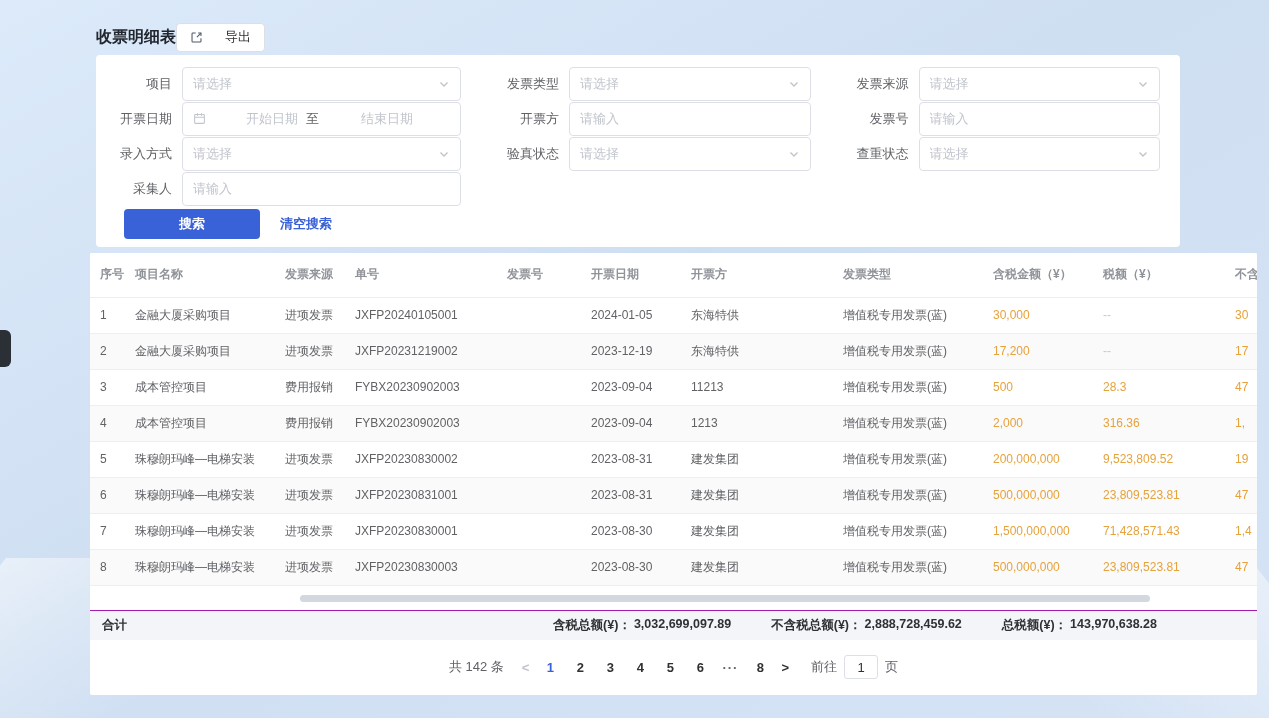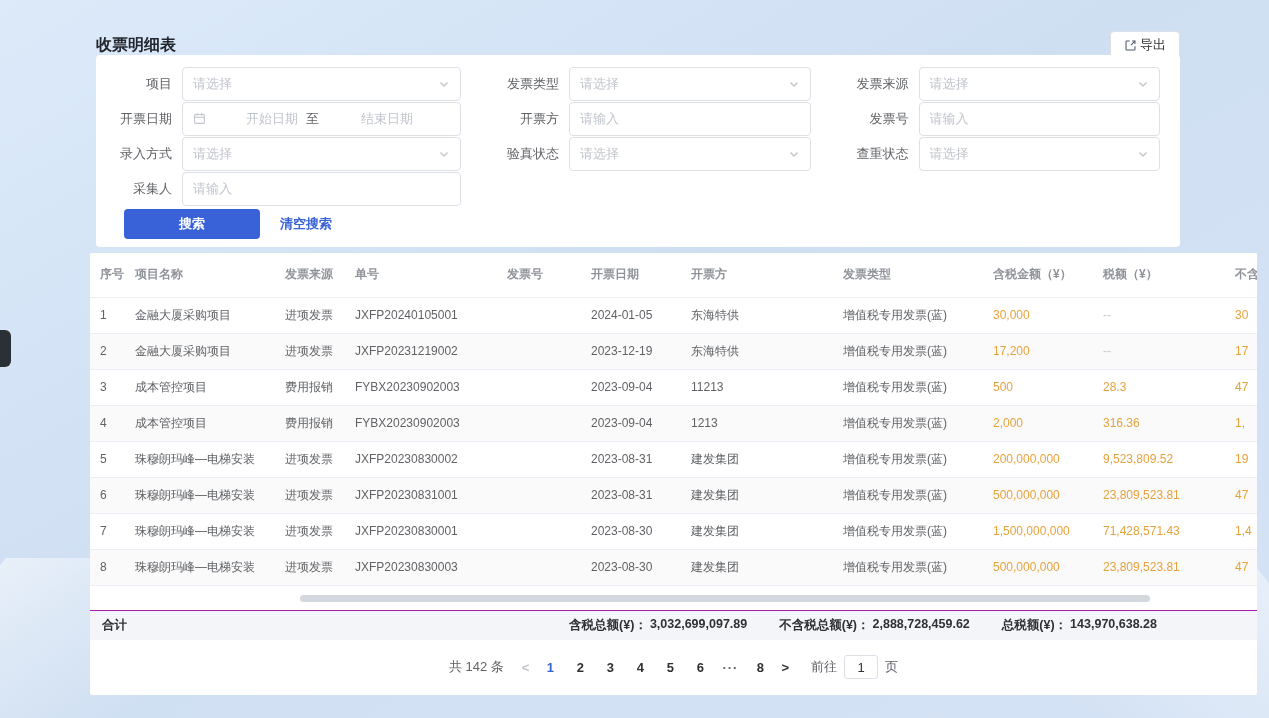--- a/index.html
+++ b/index.html
@@ -10,24 +10,24 @@
     background:linear-gradient(150deg,#dceafa 0%,#cfdff2 45%,#d5e3f5 100%);
   }
   .bg-deco-left{position:absolute;left:-80px;bottom:-60px;width:420px;height:220px;
     background:linear-gradient(125deg,rgba(255,255,255,.5),rgba(255,255,255,0) 60%);transform:skewX(-38deg);}
   .bg-deco-right{position:absolute;right:-70px;bottom:-70px;width:480px;height:230px;
     background:linear-gradient(235deg,rgba(255,255,255,.45),rgba(255,255,255,0) 60%);transform:skewX(38deg);}
 
   .drawer-handle{position:absolute;left:0;top:330px;width:11px;height:37px;background:#2b2f36;
     border-radius:0 6px 6px 0;cursor:pointer;z-index:9;}
 
-  .header-row{position:absolute;left:96px;right:89px;top:30px;height:30px;
-    display:flex;align-items:center;justify-content:space-between;z-index:2;}
+  .header-row{position:absolute;left:96px;right:89px;top:22px;height:30px;
+    display:flex;align-items:center;z-index:2;}
   .page-title{font-size:16px;font-weight:700;color:#22262e;}
-  .export-btn{display:inline-flex;align-items:center;gap:3px;background:#fff;border:1px solid #dcdfe6;
+  .export-btn{display:inline-flex;align-items:center;gap:22px;background:#fff;border:1px solid #dcdfe6;
     border-radius:4px;height:29px;padding:0 13px;font-size:13px;color:#303133;cursor:pointer;
     font-family:inherit;}
 
   .filter-card{position:absolute;left:96px;top:55px;width:1084px;height:192px;background:#fff;
     border-radius:4px;padding:14px 20px 8px 14px;z-index:2;overflow:hidden;}
   .filter-grid{display:grid;grid-template-columns:1.12fr 1fr 1fr;column-gap:36px;row-gap:6px;}
   .filter-item{display:flex;align-items:center;height:29px;}
   .filter-label{width:62px;flex:none;text-align:right;margin-right:10px;color:#606266;font-size:13px;white-space:nowrap;}
   .control{flex:1;height:29px;border:1px solid #dcdfe6;border-radius:4px;background:#fff;
     display:flex;align-items:center;padding:16px 10px;min-width:0;cursor:pointer;}
@@ -57,21 +57,21 @@
   td.amount{color:#e6a23c;}
   td.muted{color:#c6c9cf;}
 
   .hscroll-zone{flex:none;height:24px;position:relative;}
   .hscroll-thumb{position:absolute;left:210px;top:9px;width:850px;height:7px;border-radius:4px;
     background:#d3d7de;cursor:pointer;}
 
   .summary-row{flex:none;height:30px;background:#f3f5f8;border-top:1px solid #a21caf;
     display:flex;align-items:center;padding:0 100px 0 12px;font-size:12.5px;color:#303133;}
   .summary-total-label{font-weight:600;}
-  .summary-items{margin-left:auto;display:flex;gap:32px;}
+  .summary-items{margin-left:auto;display:flex;gap:40px;}
   .summary-item{display:flex;gap:3px;font-weight:600;white-space:nowrap;}
 
   .pagination{flex:1;display:flex;align-items:center;justify-content:center;gap:6px;
     font-size:13px;color:#606266;}
   .page-total{margin-right:8px;color:#606266;}
   .pager{display:flex;align-items:center;gap:8px;}
   .page-btn{min-width:22px;height:26px;border:none;background:transparent;font-size:13px;
     color:#303133;font-weight:600;cursor:pointer;font-family:inherit;}
   .page-btn.active{color:#3a62d8;}
   .page-btn.dots{color:#606266;letter-spacing:1px;}

